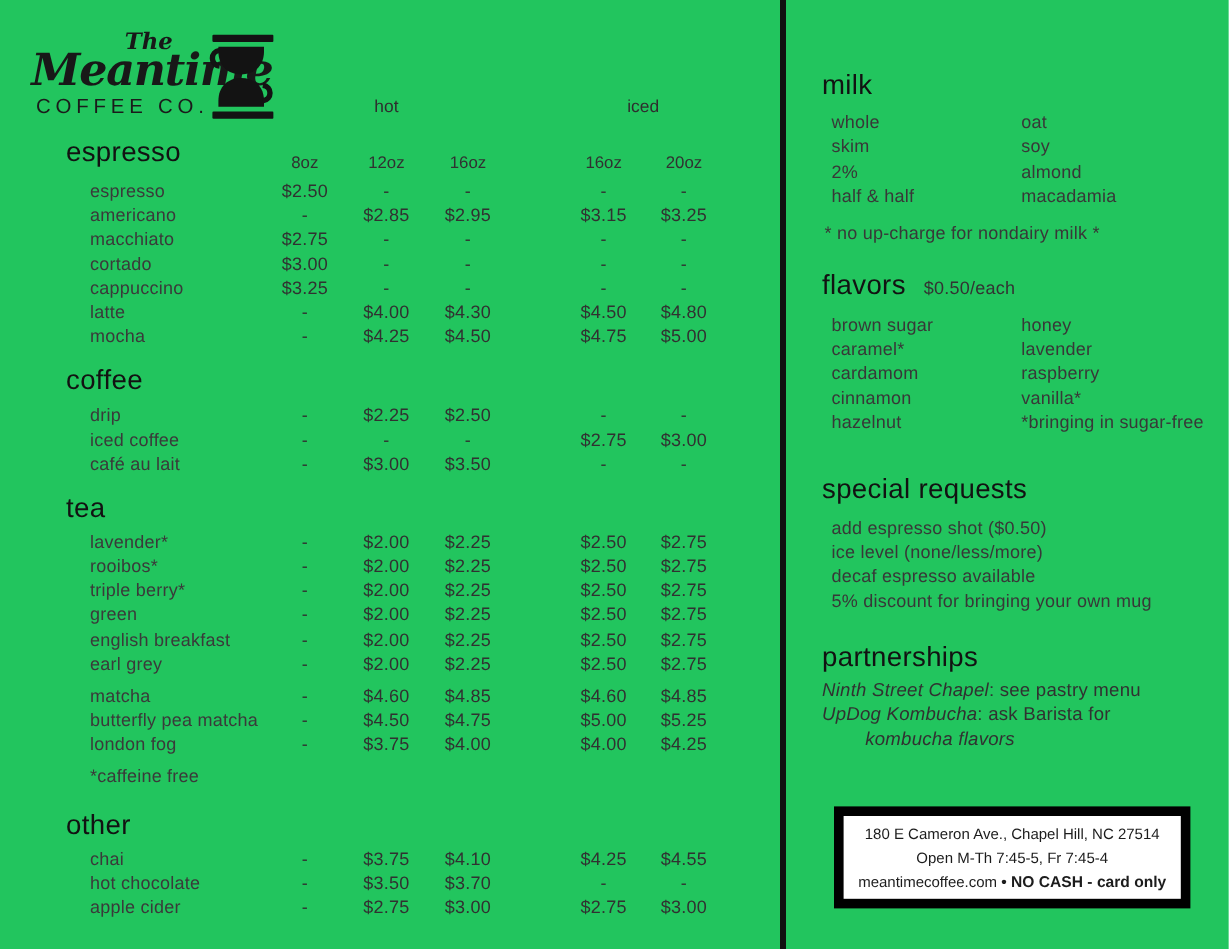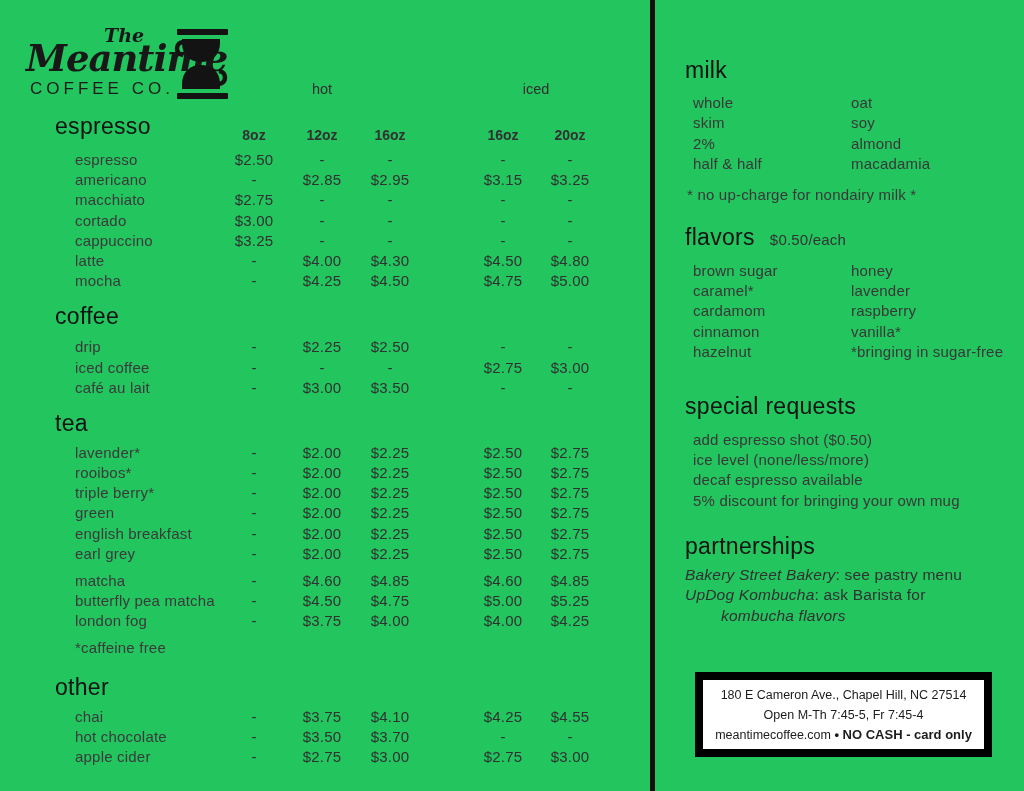--- a/index.html
+++ b/index.html
@@ -31,21 +31,21 @@
   .sec-other{margin-top:15px;}
   .sec-espresso .row-group{margin-top:10px;}
   .sec-coffee .row-group{margin-top:7px;}
   .sec-tea .row-group{margin-top:6px;}
   .sec-tea .row-group + .row-group{margin-top:7px;}
   .sec-other .row-group{margin-top:6px;}
   .grid-row{display:grid;grid-template-columns:145px 68px 68px 68px 45px 68px 66px;
     line-height:20.2px;height:20.2px;font-size:15px;letter-spacing:.2px;}
   .cell.name{color:#3a3a3a;}
   .cell.num{text-align:center;color:#313131;}
-  .size-row .cell.num{font-weight:bold;}
+  .size-row .cell.num{}
   .footnote{margin-top:6px;font-size:15px;color:#3a3a3a;line-height:20px;letter-spacing:.2px;}
   
   .right-col{position:absolute;left:685px;top:52px;width:339px;}
   .right-col > *{margin:0;}
   .h-milk{margin-top:4px;}
   .duo{display:flex;font-size:15px;letter-spacing:.2px;color:#383838;}
   .duo-col{width:158px;}
   .duo-col + .duo-col{width:181px;}
   .duo-item{line-height:20.4px;height:20.4px;padding-left:8px;}
   .m-milk-list{margin-top:9px;}
@@ -366,21 +366,21 @@
     <h2 class="section-title h-sr">special requests</h2>
     <div class="sr-list">
         <div class="sr-item">add espresso shot ($0.50)</div>
         <div class="sr-item">ice level (none/less/more)</div>
         <div class="sr-item">decaf espresso available</div>
         <div class="sr-item">5% discount for bringing your own mug</div>
       </div>
 
     <h2 class="section-title h-partner">partnerships</h2>
     <div class="p-list">
-        <div class="p-line"><span class="p-name">Bakery Street Bakery</span><span class="p-text">: see pastry menu</span></div>
+        <div class="p-line"><span class="p-name">Ninth Street Chapel</span><span class="p-text">: see pastry menu</span></div>
         <div class="p-line"><span class="p-name">UpDog Kombucha</span><span class="p-text">: ask Barista for</span></div>
         <div class="p-cont">kombucha flavors</div>
       </div>
   </div>
 
   <div class="info-box">
     <div class="info-inner">
       <div class="info-line">180 E Cameron Ave., Chapel Hill, NC 27514</div>
       <div class="info-line">Open M-Th 7:45-5, Fr 7:45-4</div>
       <div class="info-line"><span>meantimecoffee.com</span> <span class="info-bold">• NO CASH - card only</span></div>

